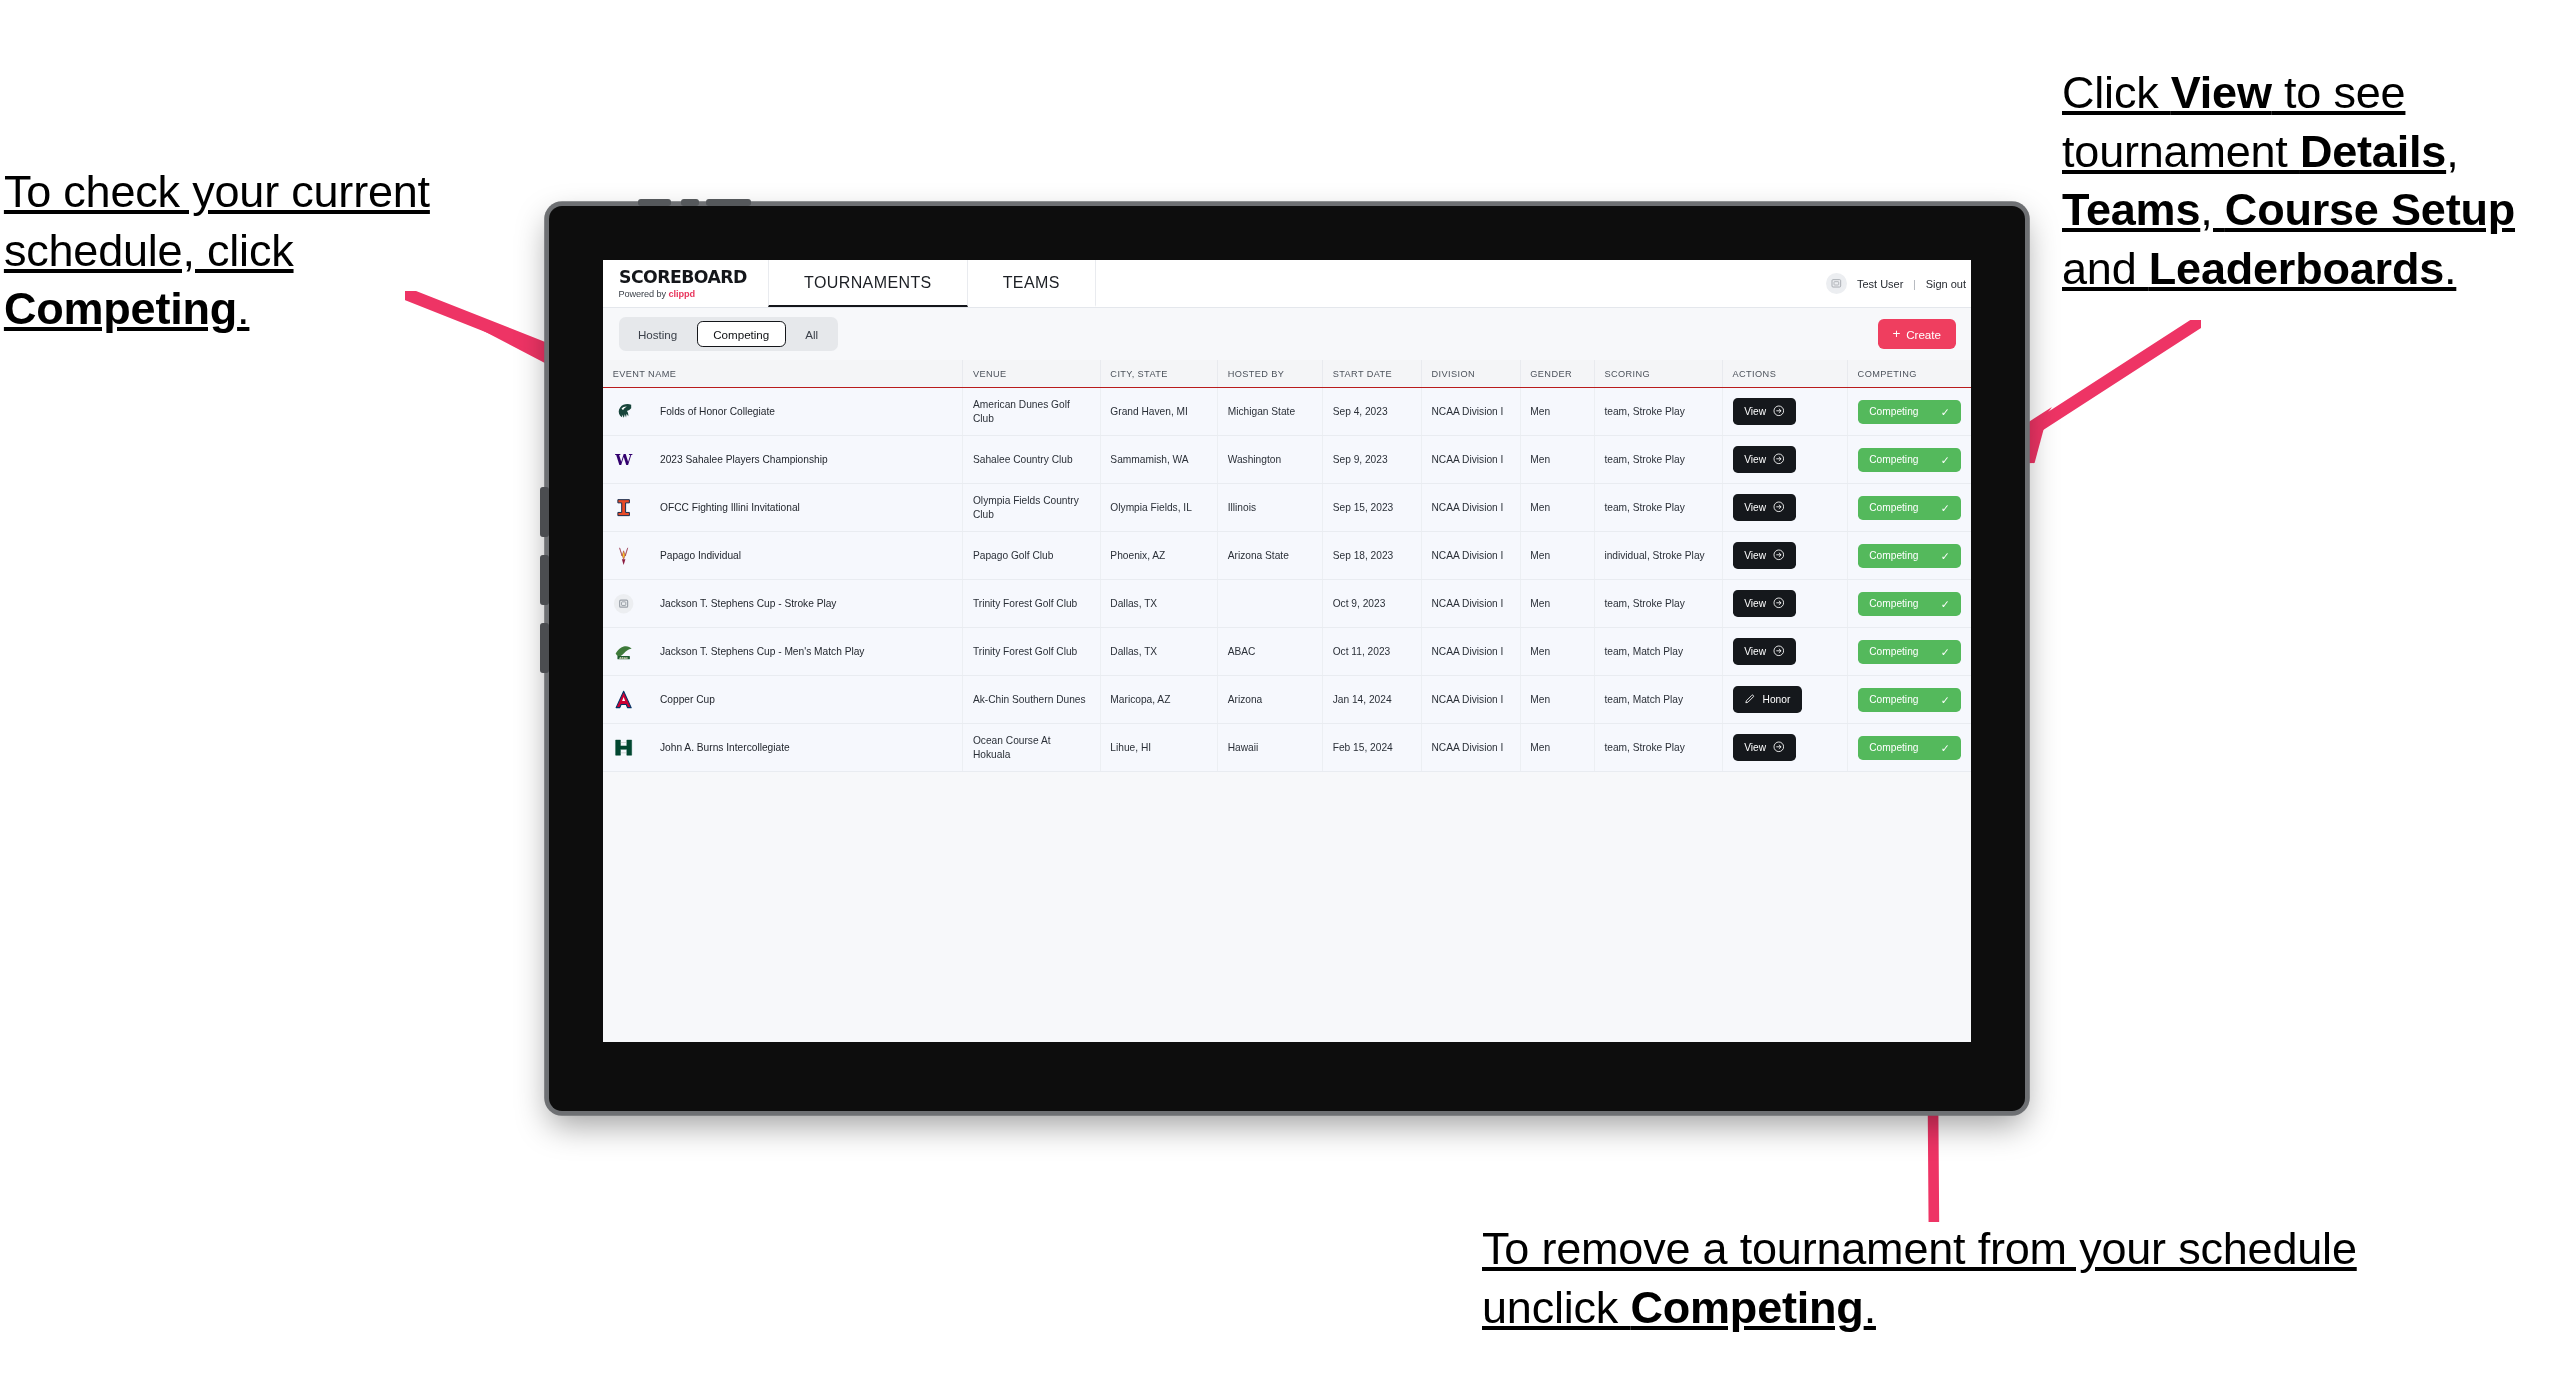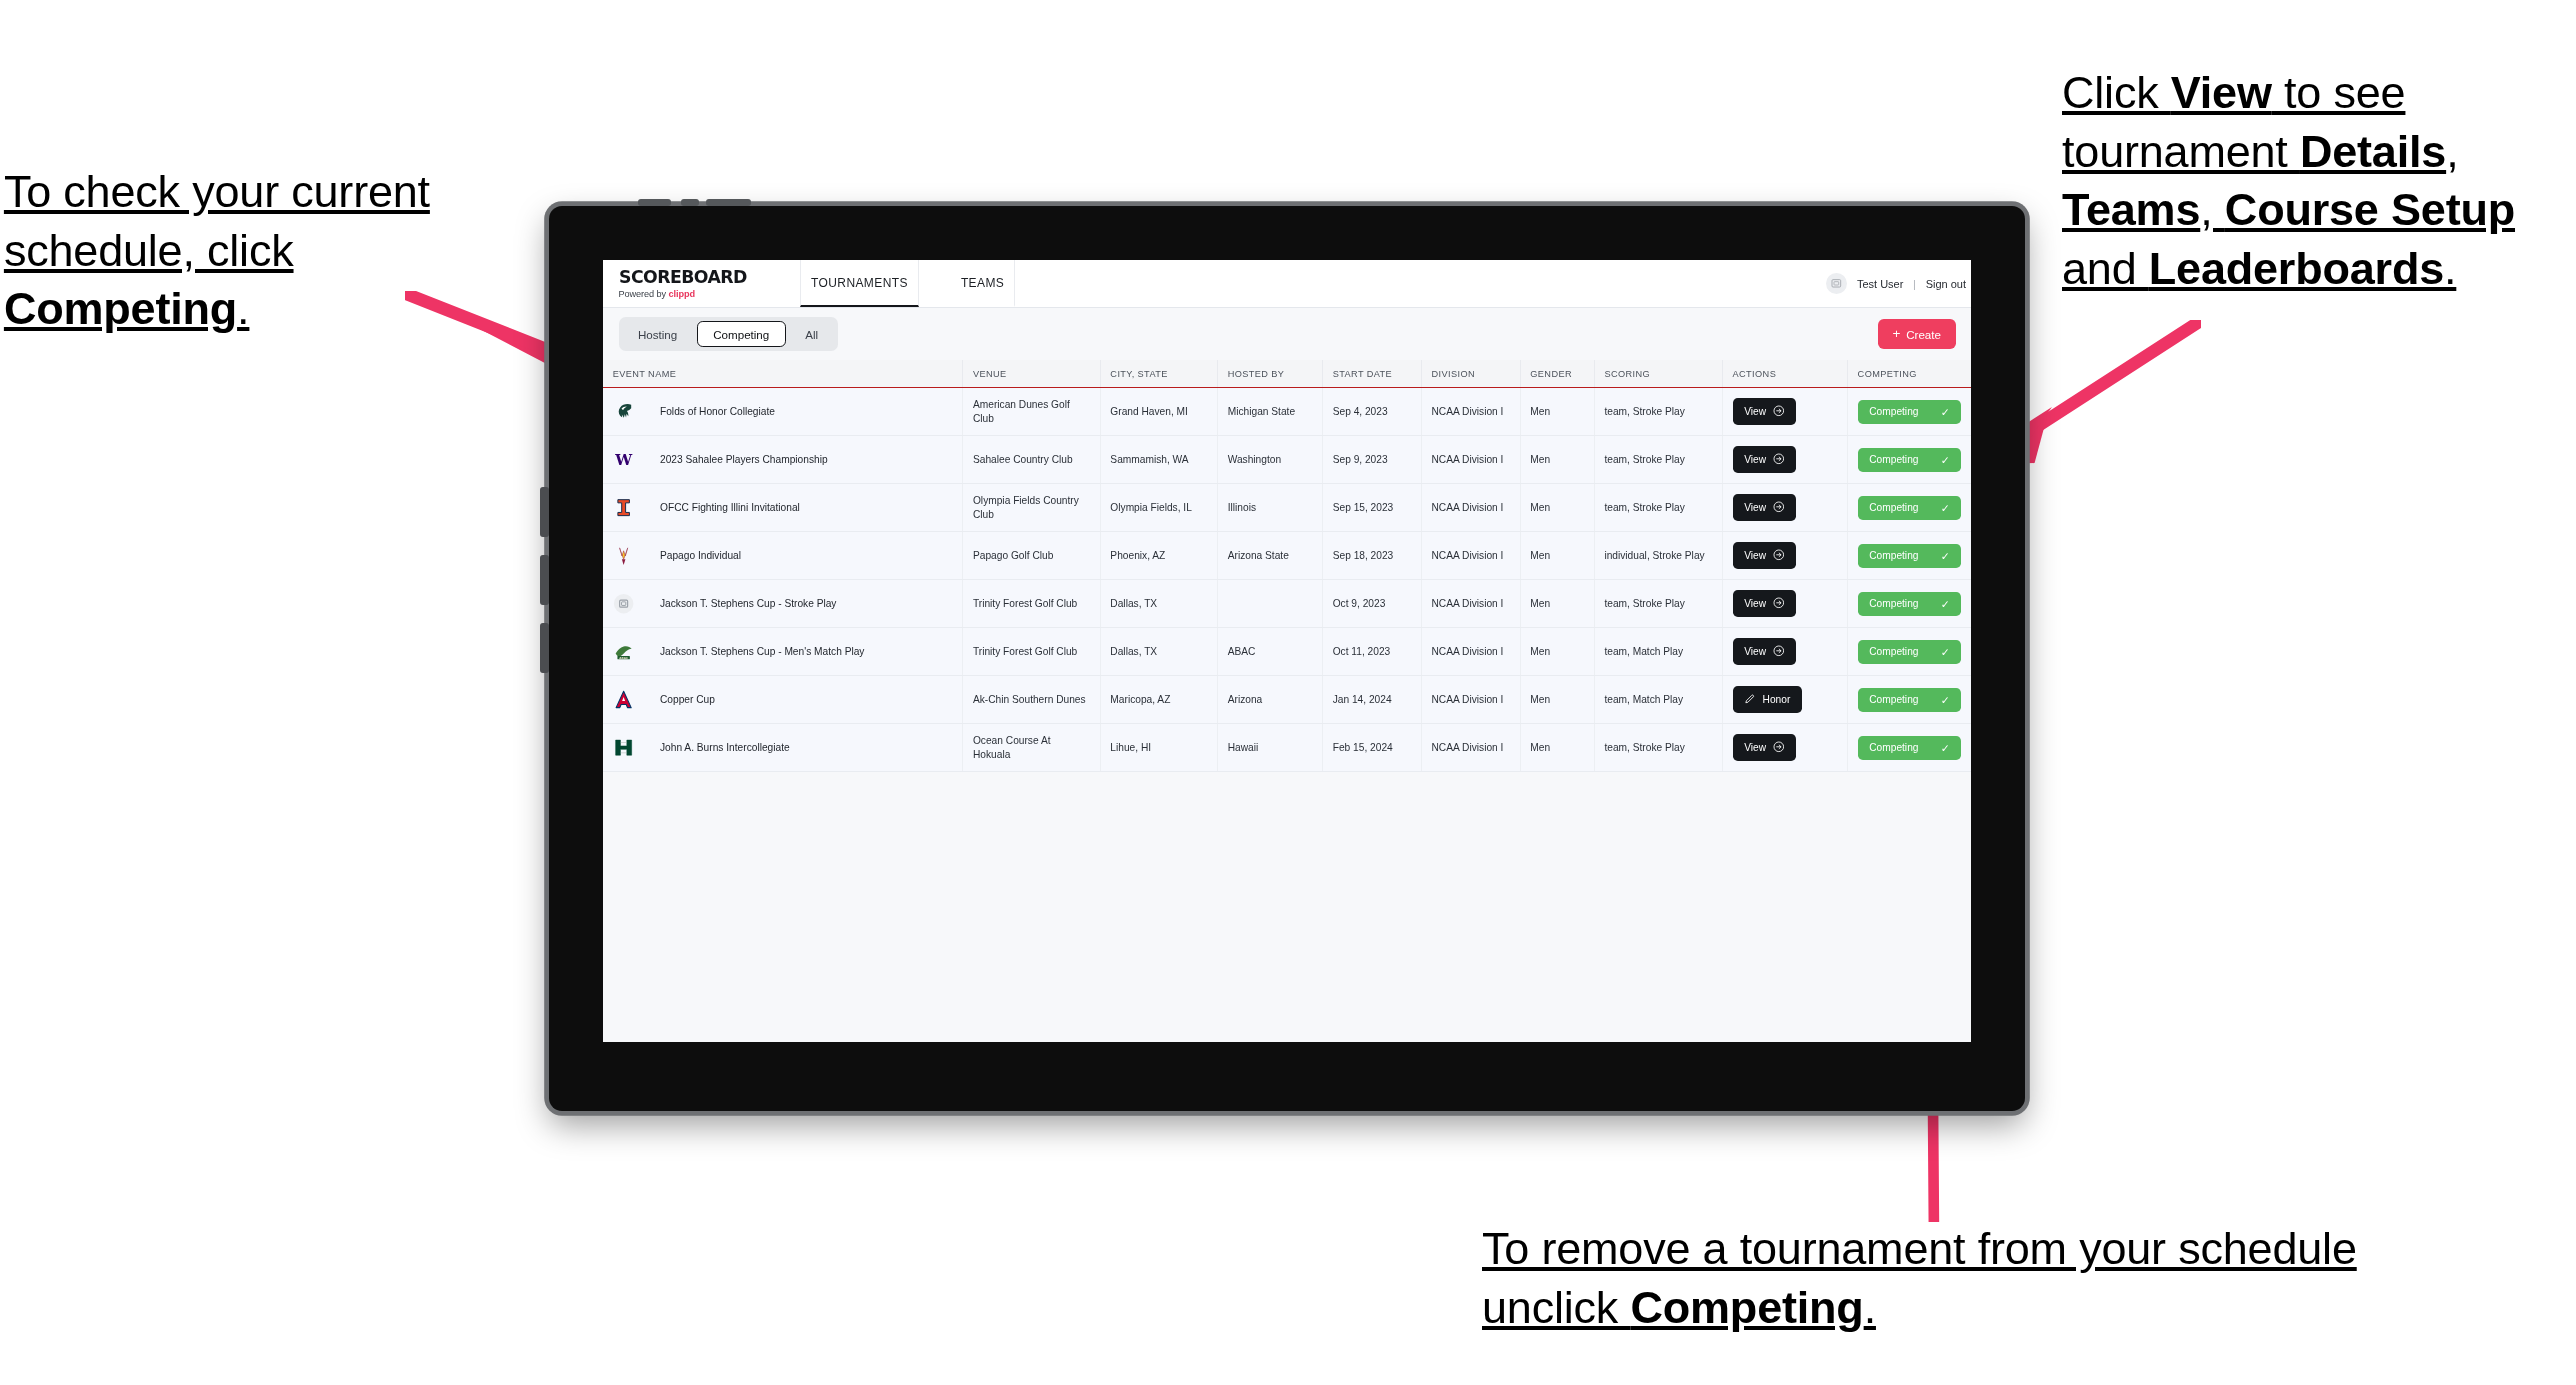--- a/index.html
+++ b/index.html
@@ -74,26 +74,25 @@
     font-family: "DejaVu Sans", sans-serif;
     font-weight: 700; font-size: 18.4px; letter-spacing: -0.6px;
     color: #14161a; line-height: 1;
     transform: scaleX(0.94); transform-origin: left center;
   }
   .brand-sub { font-size: 9.2px; color:#3a3f47; margin-top: 2.9px; letter-spacing: -0.1px;}
   .brand-sub .pink { color:#e8365d; font-weight:700; }
 
   .nav-tabs { display:flex; align-items:stretch; }
   .nav-tab {
-    display:flex; align-items:center; padding: 0 10px;
-    font-size: 12px; letter-spacing: 0.4px; color:#1c1f24;
+    display:flex; align-items:center; padding: 0 35px;
+    font-size: 16px; letter-spacing: 0.4px; color:#1c1f24;
     border-bottom: 2.4px solid transparent;
     border-right: 1px solid #e9ebef;
     cursor: pointer;
-    margin-left: 32px;
   }
   .nav-tab:first-child { border-left: 1px solid #e9ebef; }
   .nav-tab.active { border-bottom-color: #14161a; font-weight: 400; }
 
   .header-right {
     margin-left:auto; display:flex; align-items:center; gap:9.7px; padding-right: 5px;
     font-size: 11px; color:#272b31;
   }
   .avatar {
     width: 21.3px; height: 21.3px; border-radius: 50%;

